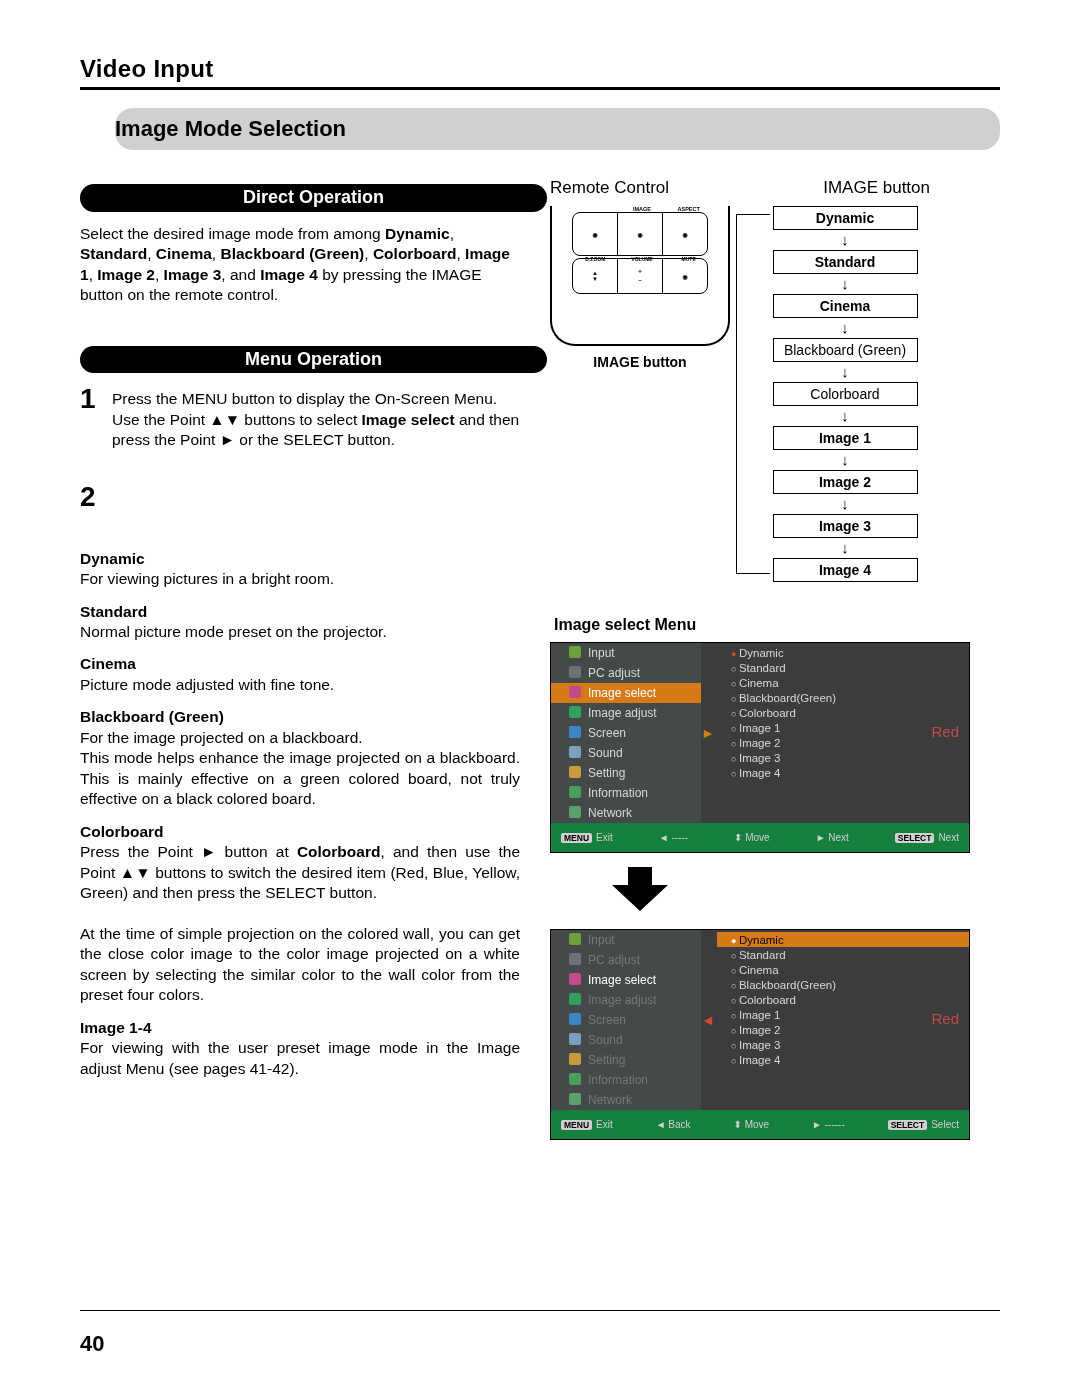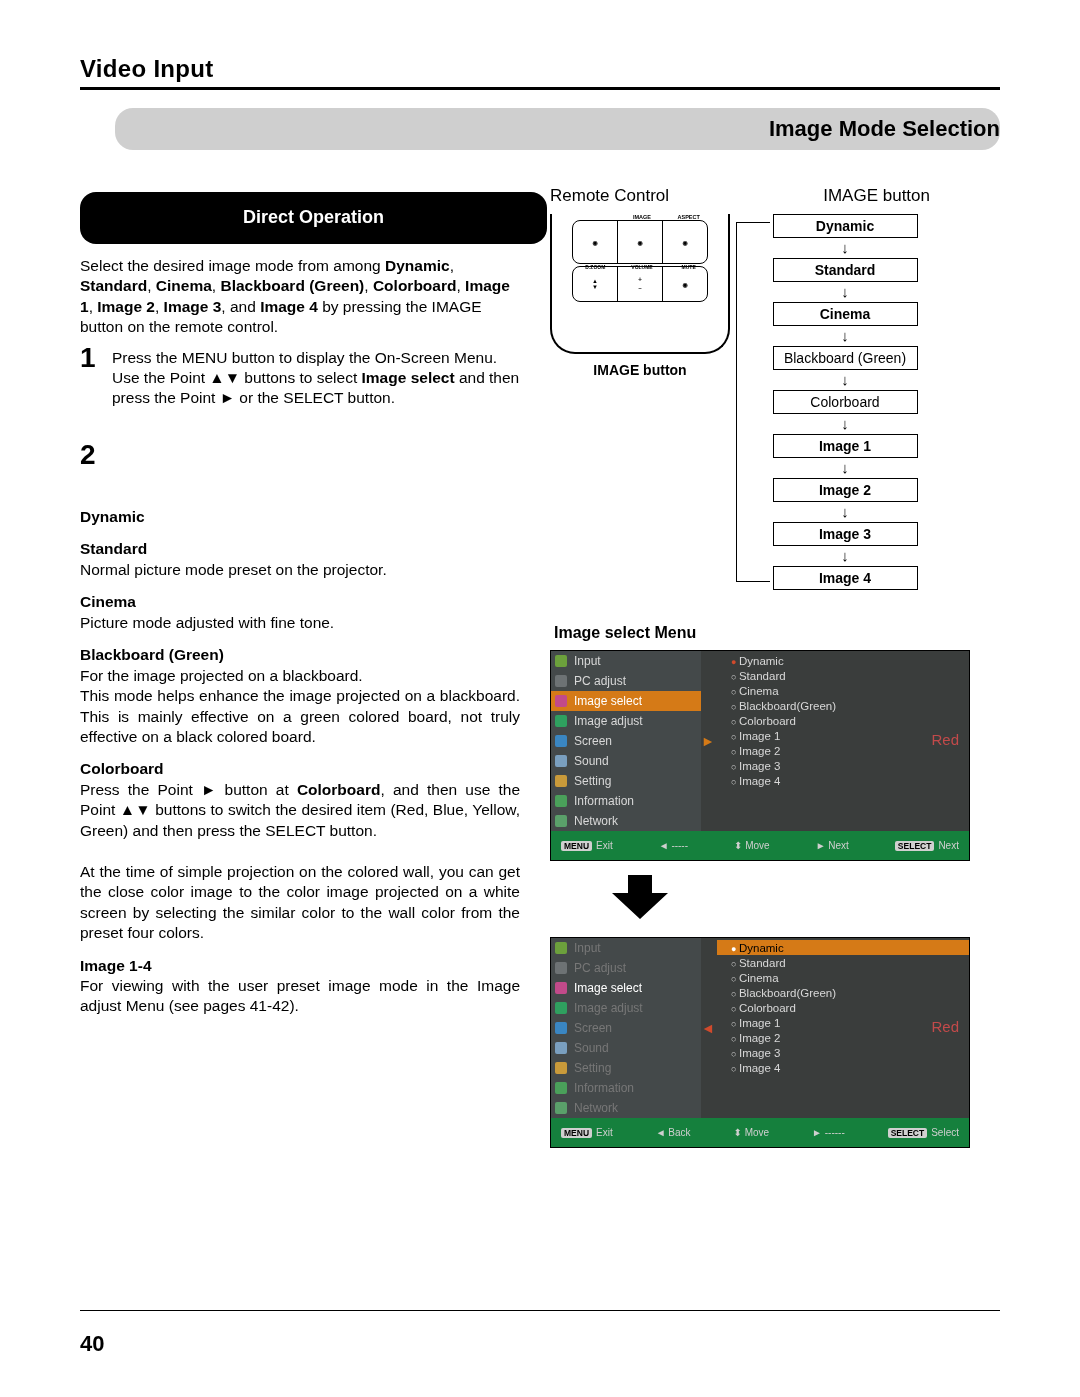--- a/index.html
+++ b/index.html
@@ -1,19 +1,19 @@
 <!DOCTYPE html>
 <html><head>
 <meta charset="utf-8">
 <style>
   * { box-sizing: border-box; margin: 0; padding: 0; }
   body { font-family: Arial, Helvetica, sans-serif; background: #fff; color: #000; width: 1080px; height: 1397px; overflow: hidden; padding: 55px 80px 40px 80px; position: relative; }
   .section-title { font-size: 24px; font-weight: bold; border-bottom: 3px solid #000; padding-bottom: 4px; margin-bottom: 18px; letter-spacing: 0.3px; }
-  .banner { background: #cfcfcf; color: #000; text-align: right; font-size: 22px; font-weight: bold; padding: 8px 0; border-radius: 18px; margin: 0 0 36px 35px; }
-  .pill { background: #000; color: #fff; font-size: 18px; font-weight: bold; text-align: center; padding: 14px 0; border-radius: 16px; width: 467px; margin-bottom: 12px; margin-top: 6px; }
+  .banner { background: #cfcfcf; color: #000; text-align: left; font-size: 22px; font-weight: bold; padding: 8px 0; border-radius: 18px; margin: 0 0 28px 35px; }
+  .pill { background: #000; color: #fff; font-size: 18px; font-weight: bold; text-align: center; padding: 2px 0; border-radius: 16px; width: 467px; margin-bottom: 12px; margin-top: 6px; }
   .pill2 { margin-top: 40px; }
   .body-area { display: flex; gap: 30px; }
   .left-col { width: 440px; font-size: 15.5px; line-height: 1.32; }
   .right-col { width: 420px; }
   .para1 { margin-bottom: 6px; }
   .steps .step { display: flex; align-items: flex-start; margin-bottom: 32px; }
   .stepnum { font-size: 28px; font-weight: bold; width: 32px; flex-shrink:0; line-height:1;}
   .steptext { font-size: 15.5px; line-height: 1.32; margin-top:4px;}
   .modes { margin-top: 38px; }
   .modes .label { font-weight: bold; font-size: 15.5px; margin-top: 12px; }
@@ -35,21 +35,21 @@
   .flow .fbox.nm { font-weight: normal; }
   .flow .arrow { font-size:15px; line-height:0.8; font-weight:bold;}
   .flow-wrap { position: relative; }
   .return-line-v { position:absolute; left:-14px; top:8px; bottom:8px; border-left:1.5px solid #000;}
   .return-line-t { position:absolute; left:-14px; top:8px; width: 34px; border-top:1.5px solid #000;}
   .return-line-b { position:absolute; left:-14px; bottom:8px; width: 34px; border-bottom:1.5px solid #000;}
   .menu-title { font-size:16px; font-weight:bold; margin: 34px 0 8px 4px;}
   .osd { width: 420px; background:#3a3d3c; border:1px solid #000; font-size:12px; color:#d8d8d8; display:flex; flex-direction:column;}
   .osd .row { display:flex; }
   .osd .sb { width: 150px; display:flex; flex-direction:column; background:#44494a;}
-  .osd .sb .item { display:flex; align-items:center; gap:7px; padding:3px 4px; }
+  .osd .sb .item { display:flex; gap:7px; padding:3px 18px; }
   .osd .sb .item.sel { background:#d57a17; color:#fff;}
   .osd .sb .item.dim { color:#777;}
   .osd .icon { width:12px; height:12px; background:#6ca03c; border-radius:2px; flex-shrink:0;}
   .osd .icon.b2{background:#6d7274;}
   .osd .icon.b3{background:#c24a8a;}
   .osd .icon.b4{background:#2fa05f;}
   .osd .icon.b5{background:#3a86c2;}
   .osd .icon.b6{background:#7a9fbf;}
   .osd .icon.b7{background:#c99a3a;}
   .osd .icon.b8{background:#4aa05a;}
@@ -76,32 +76,34 @@
 <div class="section-title">Video Input</div>
 <div class="banner">Image Mode Selection</div>
 
 <div class="body-area">
   <div class="left-col">
     <div class="pill">Direct Operation</div>
     <div class="para1">
       Select the desired image mode from among <span class="b">Dynamic</span>, <span class="b">Standard</span>, <span class="b">Cinema</span>, <span class="b">Blackboard (Green)</span>, <span class="b">Colorboard</span>, <span class="b">Image 1</span>, <span class="b">Image 2</span>, <span class="b">Image 3</span>, and <span class="b">Image 4</span> by pressing the IMAGE button on the remote control.
     </div>
 
+    <div class="pill pill2">Menu Operation</div>
     <div class="steps">
       <div class="step">
         <div class="stepnum">1</div>
         <div class="steptext">Press the MENU button to display the On-Screen Menu. Use the Point ▲▼ buttons to select <span class="b">Image select</span> and then press the Point ► or the SELECT button.</div>
       </div>
       <div class="step">
         <div class="stepnum">2</div>
       </div>
     </div>
 
     <div class="modes">
       <div class="label">Dynamic</div>
+      <div class="desc">For viewing pictures in a bright room.</div>
       <div class="label">Standard</div>
       <div class="desc">Normal picture mode preset on the projector.</div>
       <div class="label">Cinema</div>
       <div class="desc">Picture mode adjusted with fine tone.</div>
       <div class="label">Blackboard (Green)</div>
       <div class="desc">For the image projected on a blackboard.<br>This mode helps enhance the image projected on a blackboard. This is mainly effective on a green colored board, not truly effective on a black colored board.</div>
       <div class="label">Colorboard</div>
       <div class="desc">Press the Point ► button at <span class="b">Colorboard</span>, and then use the Point ▲▼ buttons to switch the desired item (Red, Blue, Yellow, Green) and then press the SELECT button.<br><br>At the time of simple projection on the colored wall, you can get the close color image to the color image projected on a white screen by selecting the similar color to the wall color from the preset four colors.</div>
       <div class="label">Image 1-4</div>
       <div class="desc">For viewing with the user preset image mode in the Image adjust Menu (see pages 41-42).</div>

